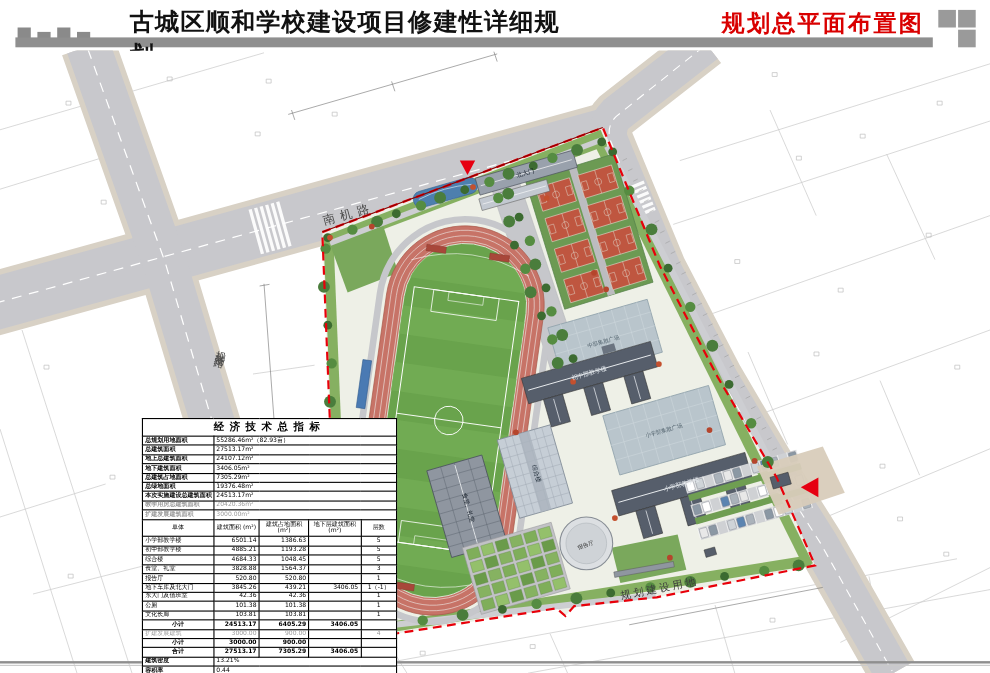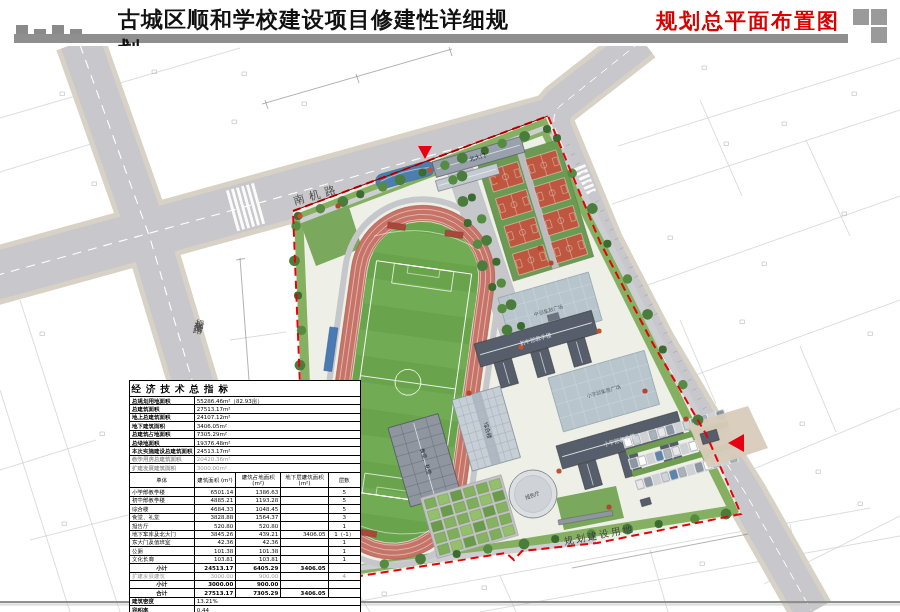--- a/index.html
+++ b/index.html
@@ -16,21 +16,21 @@
   .sq{position:absolute;width:12px;height:12px;background:#8a8a8a;}
   .sqr{position:absolute;width:16px;height:16px;background:#9a9a9a;}
   
   #site-svg{position:absolute;left:0;top:46px;}
   .vtext{writing-mode:vertical-rl;text-orientation:upright;}
   
   .itable{position:absolute;left:129px;top:380px;width:232px;border-collapse:collapse;
           background:#fff;table-layout:fixed;border:1.5px solid #000;}
   .itable td{border:0.5px solid #000;font-size:5.5px;line-height:6.4px;padding:0.5px 2px;
           color:#000;overflow:hidden;white-space:nowrap;}
-  .t-title td{font-size:9.5px;font-weight:bold;text-align:left;letter-spacing:5px;
+  .t-title td{font-size:9.5px;font-weight:bold;text-align:center;letter-spacing:5px;
           line-height:12px;padding:1.5px;}
   .lbl{font-weight:bold;}
   .hd{text-align:center;white-space:normal !important;line-height:5.8px;font-size:5.1px;padding:1px 0 !important;}
   .num{text-align:right;}
   .fl{text-align:center;}
   .ctr{text-align:center;font-weight:bold;}
   tr.muted td{color:#9a9a9a;}
   tr.strong td{font-weight:bold;}
 </style>
 </head>

